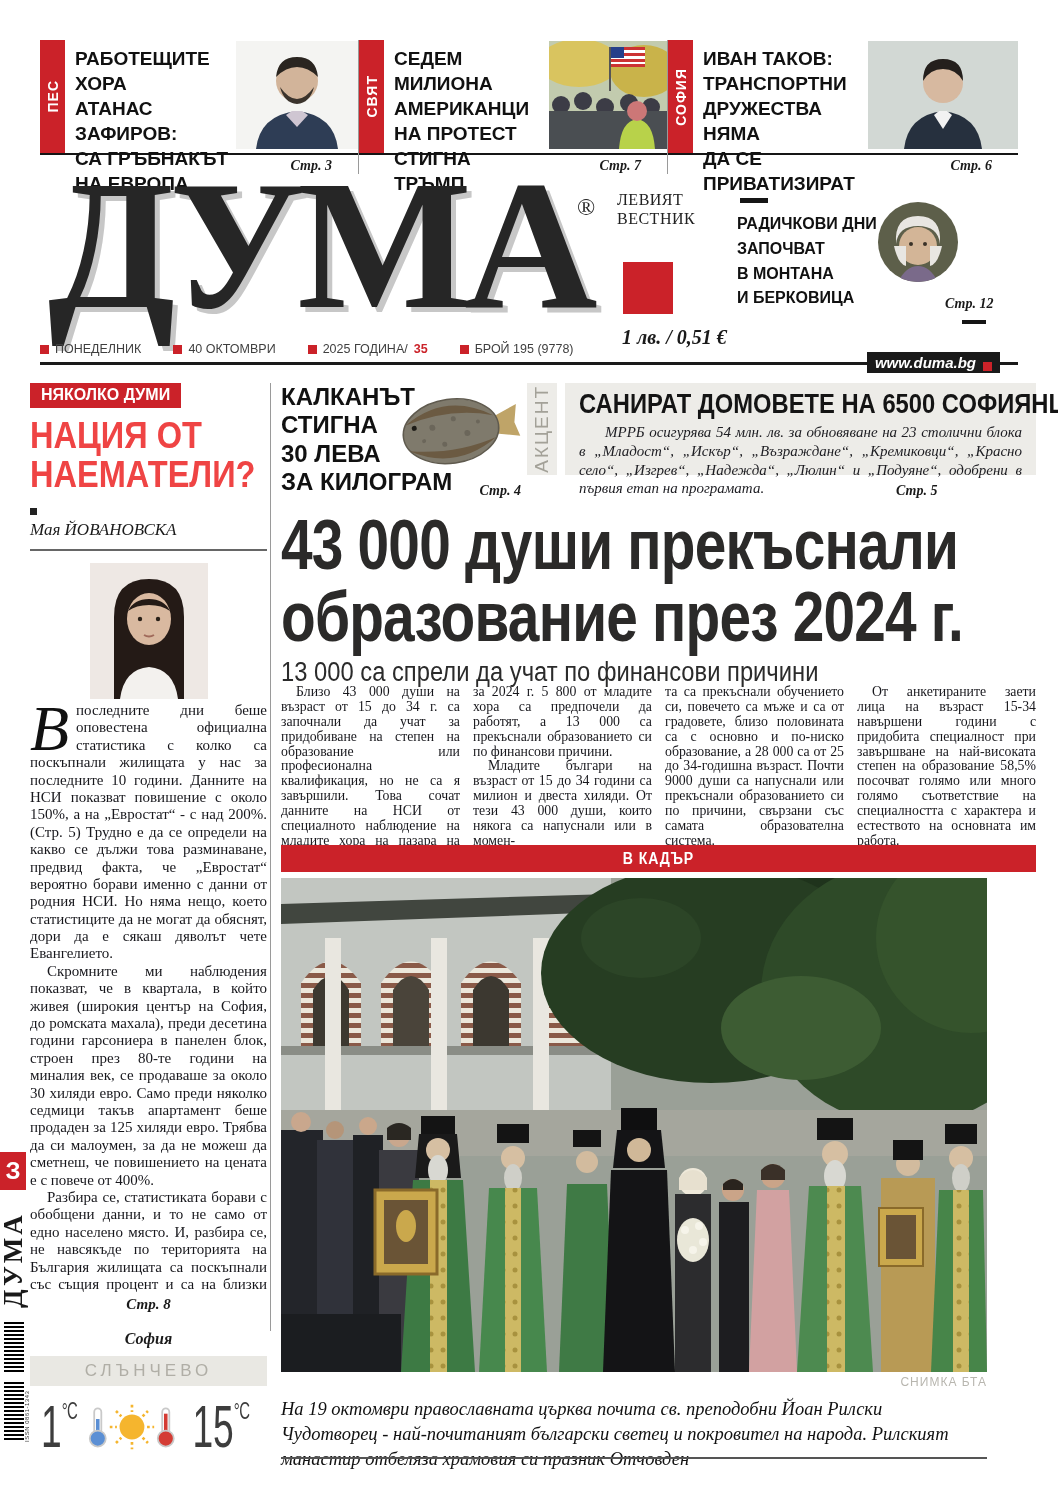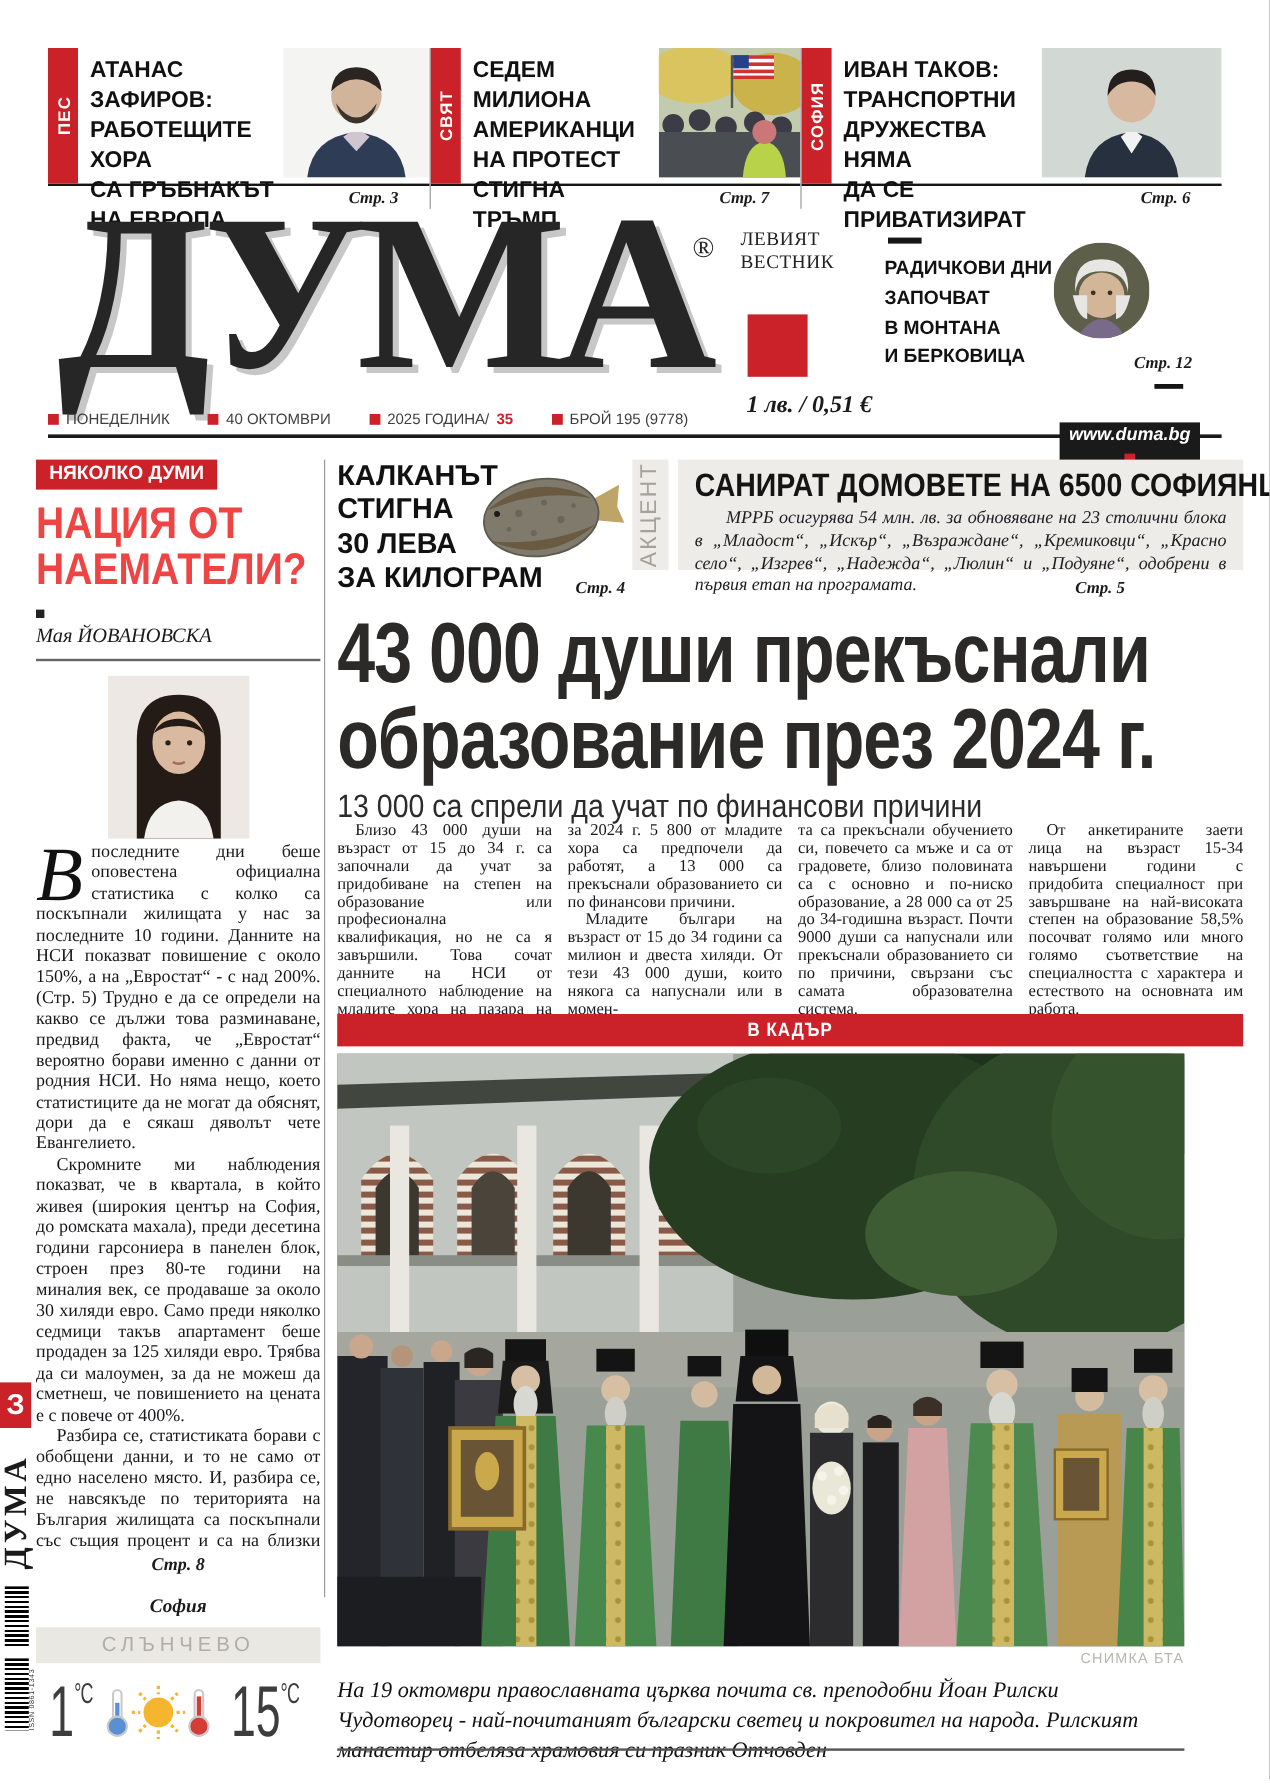--- a/index.html
+++ b/index.html
@@ -37,21 +37,21 @@
   .promo-dash2{position:absolute;left:922px;top:142px;width:24px;height:4px;background:#151515;}
   .price{position:absolute;left:582px;top:148px;font-style:italic;font-weight:bold;font-size:20px;}
   .dateline{position:absolute;left:0;top:164px;display:flex;gap:32px;align-items:center;
             font-family:"Liberation Sans",sans-serif;font-size:12.5px;color:#3f3f3f;}
   .dl-item{display:flex;align-items:center;gap:6px;}
   .sq{width:9px;height:9px;background:#cb2229;display:inline-block;}
   .dl-accent{color:#cb2229;font-weight:bold;}
   .mast-rule{position:absolute;left:0;top:184px;width:978px;height:3px;background:#1a1a1a;}
   .website{position:absolute;right:18px;top:174px;background:#1a1a1a;color:#fff;font-style:italic;
            font-weight:bold;font-family:"Liberation Sans",sans-serif;font-size:15px;
-           padding:2px 8px;display:flex;align-items:center;gap:7px;flex-direction:column;}
+           padding:2px 8px;display:flex;align-items:flex-end;gap:7px;}
   .website .sq{background:#cb2229;}
 
   
   .edge-letter{position:absolute;left:0;top:1152px;width:26px;height:38px;background:#cb2229;color:#fff;
                font-family:"Liberation Sans",sans-serif;font-weight:bold;font-size:24px;
                display:flex;align-items:center;justify-content:center;}
   .vlogo{position:absolute;left:-2px;top:1198px;height:110px;writing-mode:vertical-rl;transform:rotate(180deg);
          font-weight:bold;font-size:27px;letter-spacing:3px;color:#1a1a1a;}
   .barcode{position:absolute;left:4px;top:1322px;width:20px;}
   .bars{width:20px;background:repeating-linear-gradient(to bottom,#000 0 2px,#fff 2px 4px);}
@@ -126,22 +126,22 @@
 <div class="page">
 
   <div class="teasers">
 
     <div class="teaser" style="width:318px;">
       <div class="t-main">
         <div class="tab">
             <span>ПЕС</span>
           </div>
         <div class="t-title">
+          <div>РАБОТЕЩИТЕ ХОРА</div>
           <div>АТАНАС ЗАФИРОВ:</div>
-          <div>РАБОТЕЩИТЕ ХОРА</div>
           <div>СА ГРЪБНАКЪТ</div>
           <div>НА ЕВРОПА</div>
         </div>
         <div class="t-photo">
           <svg width="122" height="108" viewBox="0 0 122 108">
             <rect width="122" height="108" fill="#f4f4f2"></rect>
             <path d="M20,108 Q24,74 61,70 Q98,74 102,108 Z" fill="#2e3d55"></path>
             <path d="M50,74 L61,86 L72,74 L66,70 L56,70 Z" fill="#cfc6d2"></path>
             <circle cx="61" cy="40" r="21" fill="#d2b49a"></circle>
             <path d="M40,36 Q42,16 61,16 Q80,16 82,36 Q72,26 61,26 Q50,26 40,36 Z" fill="#2a2520"></path>

